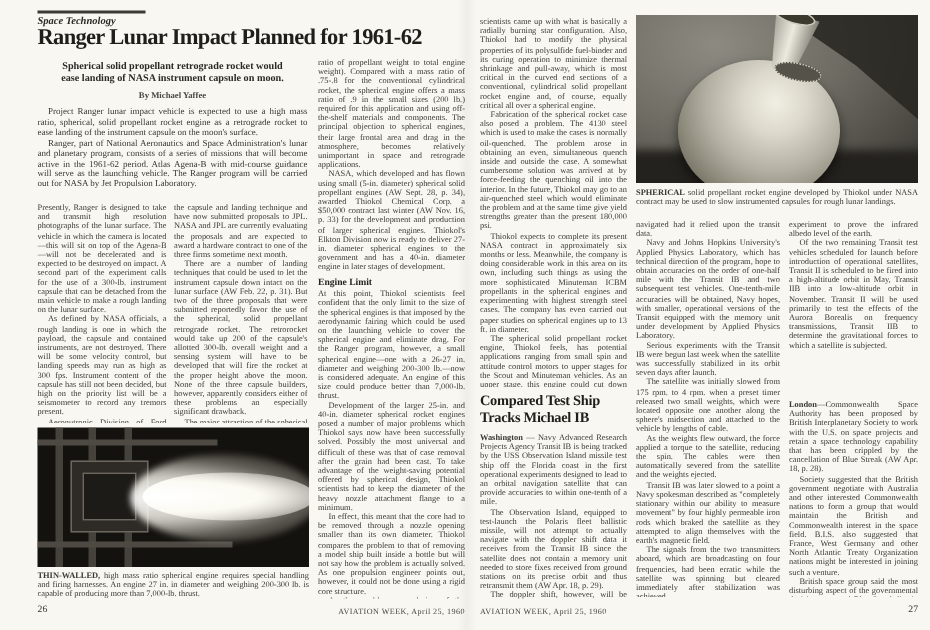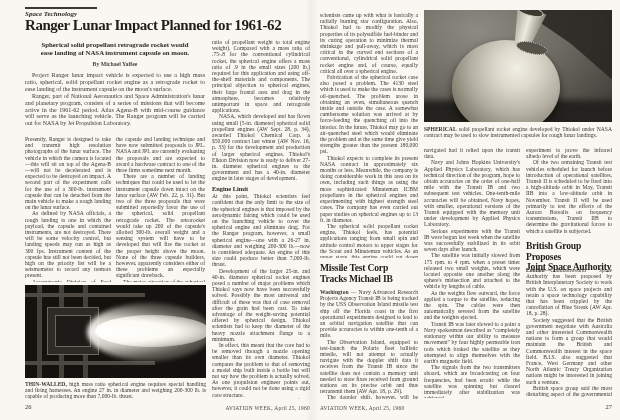--- a/index.html
+++ b/index.html
@@ -119,21 +119,21 @@
   <div class="abs" style="left:312px;top:0;width:308px;height:420px;">
 
     <div class="abs col" style="left:8px;top:12px;width:98px;height:246px;">
       <p class="noind">scientists came up with what is basically a radially burning star configuration. Also, Thiokol had to modify the physical properties of its polysulfide fuel-binder and its curing operation to minimize thermal shrinkage and pull-away, which is most critical in the curved end sections of a conventional, cylindrical solid propellant rocket engine and, of course, equally critical all over a spherical engine.</p>
       <p>Fabrication of the spherical rocket case also posed a problem. The 4130 steel which is used to make the cases is normally oil-quenched. The problem arose in obtaining an even, simultaneous quench inside and outside the case. A somewhat cumbersome solution was arrived at by force-feeding the quenching oil into the interior. In the future, Thiokol may go to an air-quenched steel which would eliminate the problem and at the same time give yield strengths greater than the present 180,000 psi.</p>
       <p>Thiokol expects to complete its present NASA contract in approximately six months or less. Meanwhile, the company is doing considerable work in this area on its own, including such things as using the more sophisticated Minuteman ICBM propellants in the spherical engines and experimenting with highest strength steel cases. The company has even carried out paper studies on spherical engines up to 13 ft. in diameter.</p>
       <p>The spherical solid propellant rocket engine, Thiokol feels, has potential applications ranging from small spin and attitude control motors to upper stages for the Scout and Minuteman vehicles. As an upper stage, this engine could cut down overall vehicle weight or, more important, enable the same weight vehicle to put a greater payload in orbit or on target.</p>
     </div>
 
     <div class="abs art-head" style="left:8px;top:263px;width:98px;">
-      <div>Missile Test Corp</div>
+      <div>Compared Test Ship</div>
       <div>Tracks Michael IB</div>
     </div>
 
     <div class="abs col" style="left:8px;top:289px;width:98px;height:110px;">
       <p class="noind"><span class="lead-b">Washington</span><span> — Navy Advanced Research Projects Agency Transit IB is being tracked by the USS Observation Island missile test ship off the Florida coast in the first operational experiments designed to lead to an orbital navigation satellite that can provide accuracies to within one-tenth of a mile.</span></p>
       <p>The Observation Island, equipped to test-launch the Polaris fleet ballistic missile, will not attempt to actually navigate with the doppler shift data it receives from the Transit IB since the satellite does not contain a memory unit needed to store fixes received from ground stations on its precise orbit and thus retransmit them (AW Apr. 18, p. 29).</p>
       <p>The doppler shift, however, will be recorded and plotted to determine just how accurately the ship could have</p>
     </div>
 
     <div class="abs photo2" style="left:112px;top:10px;width:188px;height:112px;">
@@ -159,24 +159,20 @@
       <p>Transit IB was later slowed to a point a Navy spokesman described as "completely stationary within our ability to measure movement" by four highly permeable iron rods which braked the satellite as they attempted to align themselves with the earth's magnetic field.</p>
       <p>The signals from the two transmitters aboard, which are broadcasting on four frequencies, had been erratic while the satellite was spinning but cleared immediately after stabilization was achieved.</p>
 
     </div>
 
     <div class="abs col" style="left:214px;top:147px;width:86px;height:90px;">
       <p class="noind">experiment to prove the infrared albedo level of the earth.</p>
       <p>Of the two remaining Transit test vehicles scheduled for launch before introduction of operational satellites, Transit II is scheduled to be fired into a high-altitude orbit in May, Transit IIB into a low-altitude orbit in November. Transit II will be used primarily to test the effects of the Aurora Borealis on frequency transmissions, Transit IIB to determine the gravitational forces to which a satellite is subjected.</p>
     </div>
 
-    <div class="abs art-head" style="left:214px;top:241px;width:90px;">
-      <div>British Group Proposes</div>
-      <div>Joint Space Authority</div>
-    </div>
 
     <div class="abs col" style="left:214px;top:267px;width:86px;height:131px;">
       <p class="noind"><span class="lead-b">London</span><span>—Commonwealth Space Authority has been proposed by British Interplanetary Society to work with the U.S. on space projects and retain a space technology capability that has been crippled by the cancellation of Blue Streak (AW Apr. 18, p. 28).</span></p>
       <p>Society suggested that the British government negotiate with Australia and other interested Commonwealth nations to form a group that would maintain the British and Commonwealth interest in the space field. B.I.S. also suggested that France, West Germany and other North Atlantic Treaty Organization nations might be interested in joining such a venture.</p>
       <p>British space group said the most disturbing aspect of the governmental decision to cancel Blue Streak lies in the lack of an immediate plan for salvaging the missile technology quickly developed under the program. B.I.S. feels immediate action is required to initiate a space program based on Blue Streak, the Black Knight research vehicle and the range facilities at Woomera, Australia.</p>
     </div>
 
     <div class="abs footerline" style="left:8px;top:405px;">AVIATION WEEK, April 25, 1960</div>
     <div class="abs pagenum" style="left:283px;top:403px;width:17px;text-align:right;">27</div>
   </div>

